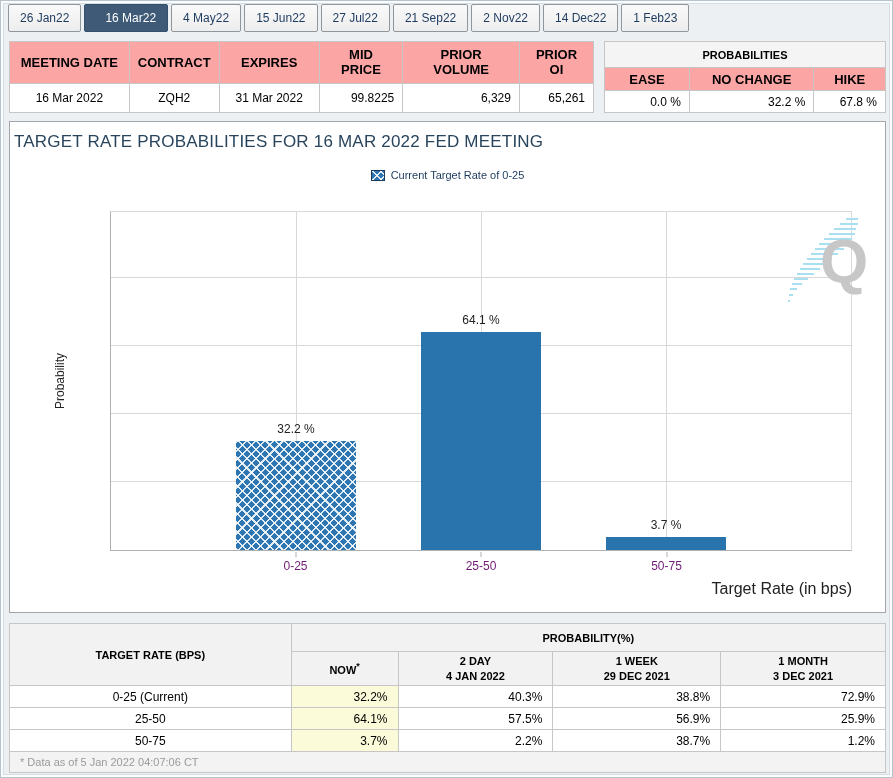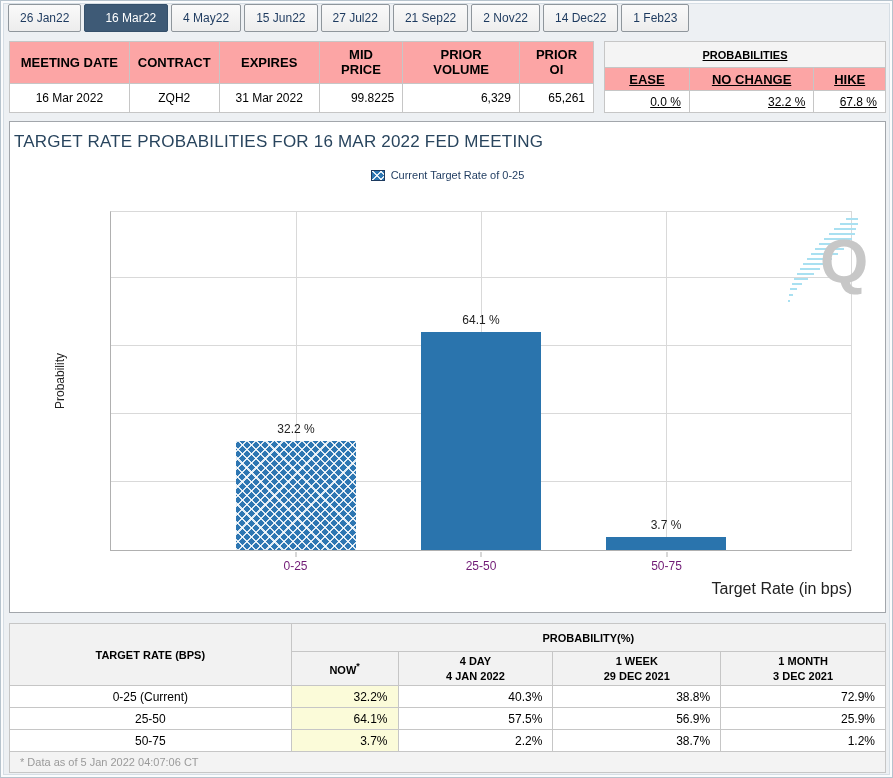--- a/index.html
+++ b/index.html
@@ -22,21 +22,21 @@
 
   
   .toprow { position:absolute; top:40px; left:8px; width:877px; display:flex; gap:10px; }
   table.info { border-collapse:collapse; background:#fff; border:1px solid #a2a6ab; }
   table.info td, table.info th { border:1px solid #c6c6c6; padding:0 8px; }
   table.info .ttl { background:#f4f4f4; font-size:11px; font-weight:bold; text-align:center; height:26px; }
   table.info th.col { background:#fca5a5; font-size:13px; font-weight:bold; text-align:center; height:23px; }
   table.info td.val { font-size:12px; height:22px; background:#fff; }
   .c { text-align:center; } .r { text-align:right; }
   .meeting-tbl { width:612px; }
-  .prob-tbl { width:295px;text-decoration:underline; }
+  .prob-tbl { width:295px; }
 
   
   .chart-panel { position:absolute; top:120px; left:8px; width:877px; height:492px; background:#fff; border:1px solid #a2a6ab; }
   .chart-title { position:absolute; left:4px; top:10px; font-size:17px; color:#29455e; letter-spacing:.2px; }
   .legend { position:absolute; left:0; right:0; top:47px; display:flex; justify-content:center; align-items:center; gap:6px; }
   .legend-swatch {
     width:14px; height:11px; border:1px solid #1d3a5f;
     background-color:#2d76b2;
     background-image:
       repeating-linear-gradient(45deg, rgba(255,255,255,.85) 0 1.4px, transparent 1.4px 6px),
@@ -209,21 +209,21 @@
     <tbody>
         <tr class="h1">
       <th rowspan="2" style="width:282px">TARGET RATE (BPS)</th>
       <th colspan="4">PROBABILITY(%)</th>
     </tr>
     <tr class="h2">
       <th style="width:107px">
         <span>NOW</span><sup class="star">*</sup>
       </th>
       <th style="width:155px">
-        <div>4 DAY</div>
+        <div>2 DAY</div>
             <div>4 JAN 2022</div>
       </th>
       <th style="width:168px">
         <div>1 WEEK</div>
             <div>29 DEC 2021</div>
       </th>
       <th style="width:165px">
         <div>1 MONTH</div>
             <div>3 DEC 2021</div>
       </th>

